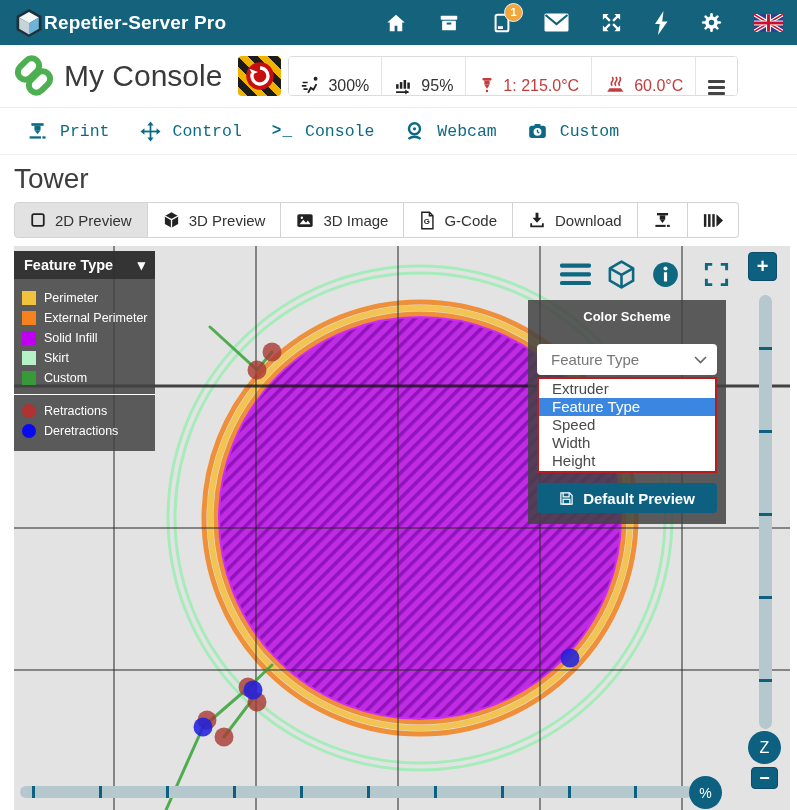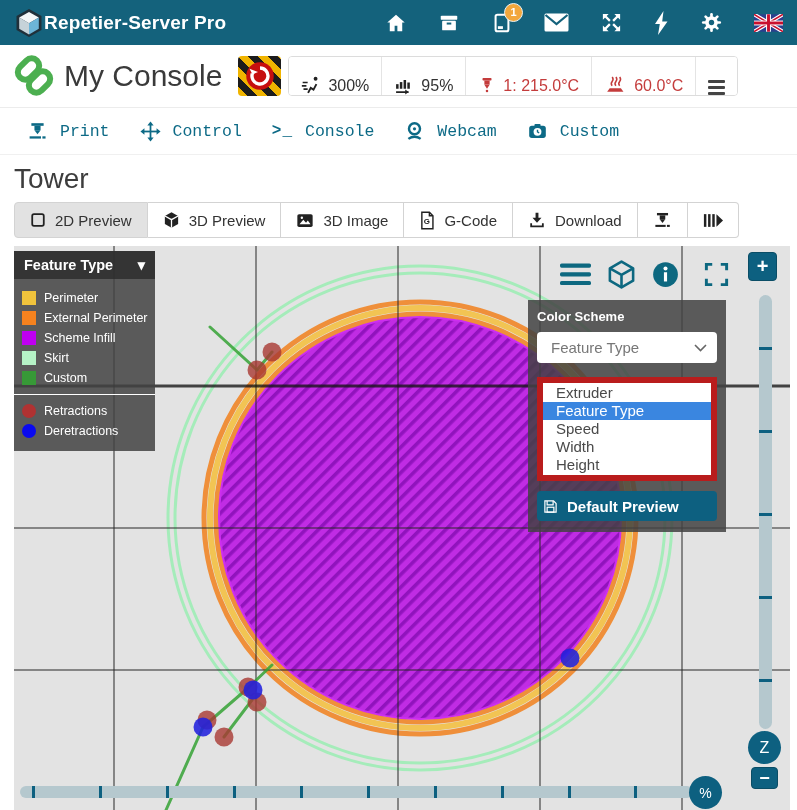--- a/index.html
+++ b/index.html
@@ -47,26 +47,26 @@
   .legend-item{display:flex;align-items:center;gap:8px;padding:3px 8px;font-size:12.5px;white-space:nowrap;}
   .swatch{width:14px;height:14px;flex:none;}
   .swatch.round{border-radius:50%;}
   .legend-divider{height:1px;background:#fff;margin:6px 0;}
 
   .scene-toolbar{position:absolute;left:546px;top:13px;display:flex;align-items:center;gap:15px;z-index:3;}
   .tool-btn{background:none;border:none;padding:0;cursor:pointer;display:flex;align-items:center;}
   .tool-btn.fs{margin-left:9px;}
 
   .panel{position:absolute;left:514px;top:54px;width:198px;background:rgba(66,66,66,.85);padding:9px 9px 11px;box-sizing:border-box;z-index:4;}
-  .panel-label{color:#fff;font-size:13px;font-weight:bold;margin-bottom:8px;}
+  .panel-label{color:#fff;font-size:13px;font-weight:bold;margin-bottom:20px;text-align:center;}
   .select{background:#fff;border-radius:4px;height:31px;display:flex;align-items:center;justify-content:space-between;padding:0 10px 0 14px;font-size:15px;color:#777;cursor:pointer;}
-  .dropdown{background:#fff;border:6px solid #b91c1c;margin-top:14px;padding:1px 0;}
+  .dropdown{background:#fff;border:2px solid #b91c1c;margin-top:2px;padding:1px 0;}
   .option{font-size:15px;color:#4a4a4a;padding:0 6px 1px 13px;cursor:pointer;}
   .option.selected{background:#3a86e0;color:#fff;}
-  .default-btn{margin-top:10px;width:100%;height:30px;background:#0d6080;color:#fff;border:none;border-radius:4px;font-size:15px;font-weight:bold;display:flex;align-items:center;justify-content:flex-start;gap:9px;cursor:pointer;font-family:"Liberation Sans",sans-serif;}
+  .default-btn{margin-top:10px;width:100%;height:30px;background:#0d6080;color:#fff;border:none;border-radius:4px;font-size:15px;font-weight:bold;display:flex;align-items:center;justify-content:center;gap:9px;cursor:pointer;font-family:"Liberation Sans",sans-serif;}
 
   .btn-teal{position:absolute;background:#0d6080;color:#fff;border:1px solid #0a4d66;display:flex;align-items:center;justify-content:center;cursor:pointer;box-sizing:border-box;font-family:"Liberation Sans",sans-serif;}
   .zoom-in{left:734px;top:6px;width:29px;height:29px;border-radius:4px;font-size:20px;font-weight:bold;z-index:3;}
   .zoom-out{left:737px;top:521px;width:27px;height:22px;border-radius:4px;font-size:18px;font-weight:bold;z-index:3;}
   .z-badge{left:734px;top:485px;width:33px;height:33px;border-radius:50%;font-size:16px;border:none;z-index:4;}
   .pct-badge{left:675px;top:530px;width:33px;height:33px;border-radius:50%;font-size:14px;border:none;z-index:4;}
   .v-track{position:absolute;left:745px;top:49px;width:13px;height:434px;background:#b5c8ce;border-radius:7px;z-index:2;cursor:pointer;}
   .v-tick{position:absolute;left:0;width:100%;height:2.5px;background:#0d6080;}
   .h-track{position:absolute;left:6px;top:540px;width:673px;height:12px;background:#b5c8ce;border-radius:7px;z-index:2;cursor:pointer;}
   .h-tick{position:absolute;top:0;width:2.5px;height:100%;background:#0d6080;}
@@ -400,21 +400,21 @@
           <div class="legend-item">
             <span class="swatch" style="background:#f0c33c"></span>
             <span>Perimeter</span>
           </div>
           <div class="legend-item">
             <span class="swatch" style="background:#f5821f"></span>
             <span>External Perimeter</span>
           </div>
           <div class="legend-item">
             <span class="swatch" style="background:#bf00f0"></span>
-            <span>Scheme Infill</span>
+            <span>Solid Infill</span>
           </div>
           <div class="legend-item">
             <span class="swatch" style="background:#b5f2c6"></span>
             <span>Skirt</span>
           </div>
           <div class="legend-item">
             <span class="swatch" style="background:#379937"></span>
             <span>Custom</span>
           </div>
           <div class="legend-divider"></div>

